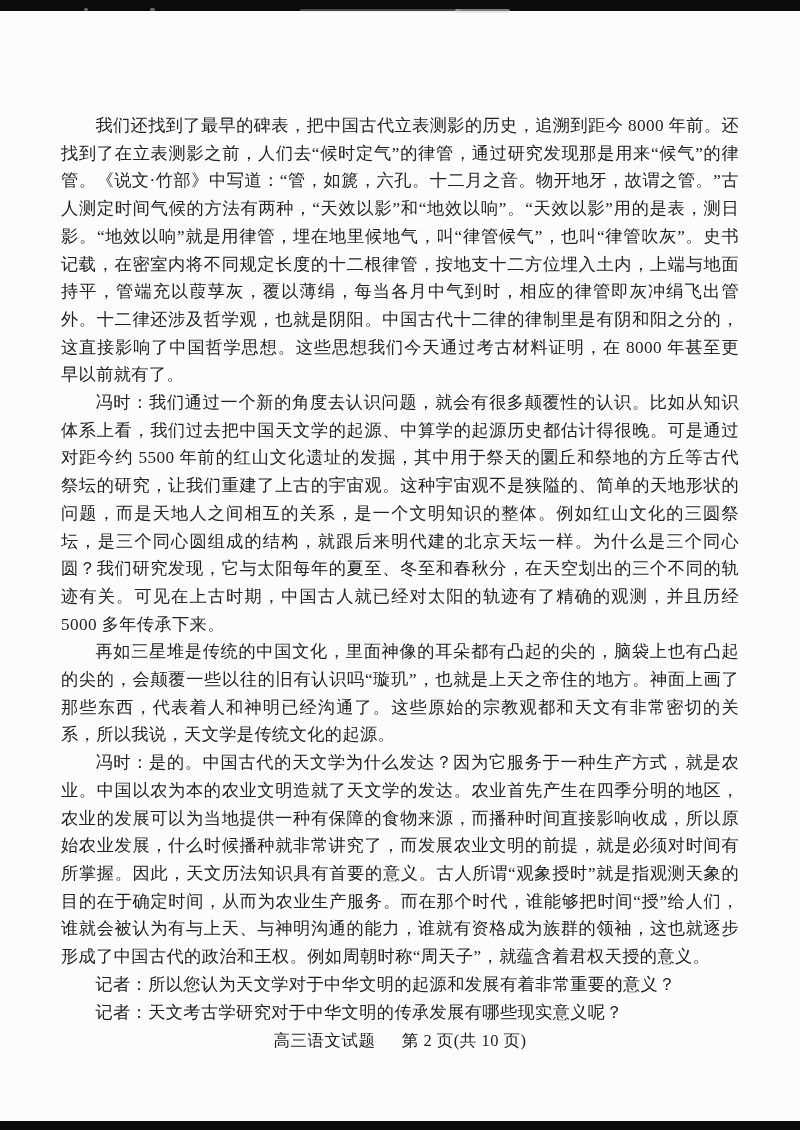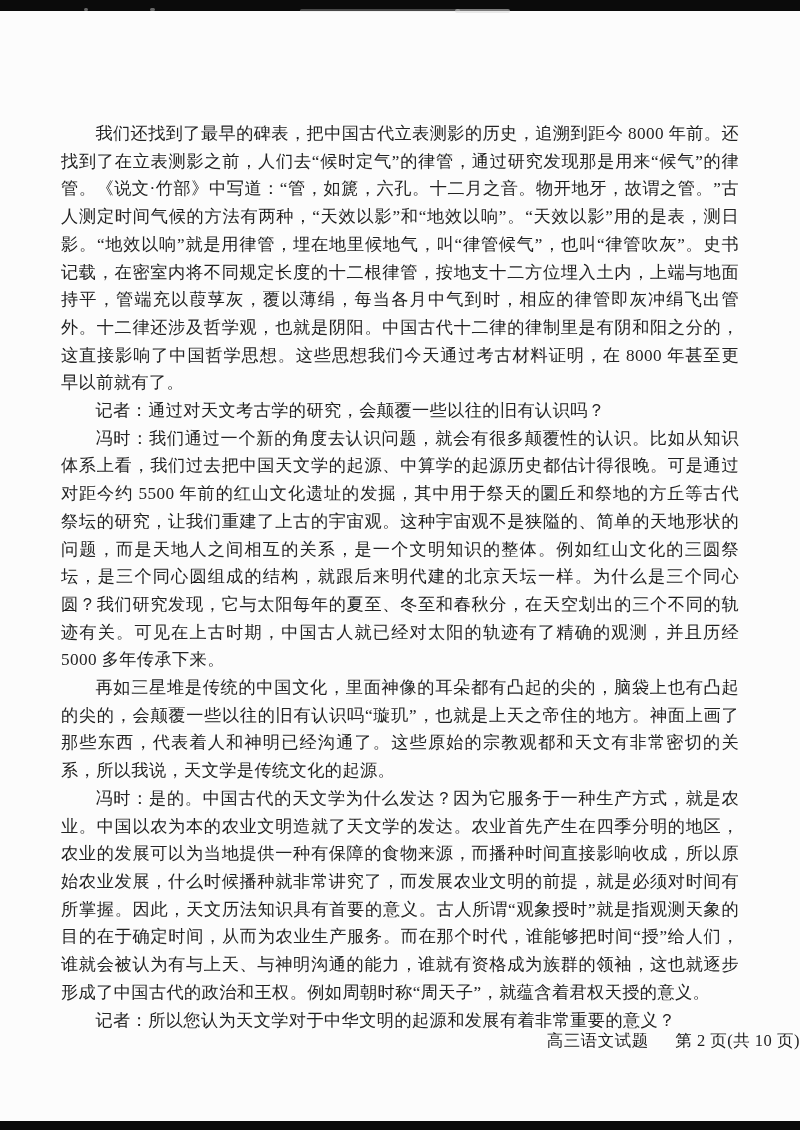--- a/index.html
+++ b/index.html
@@ -35,41 +35,41 @@
     opacity: .45;
     border-radius: 2px;
   }
   .smudge.s1 { top: 8px; left: 84px;  width: 4px;  height: 3px; }
   .smudge.s2 { top: 8px; left: 150px; width: 5px;  height: 3px; }
   .smudge.s3 { top: 9px; left: 300px; width: 160px; height: 3px; opacity: .3; }
   .smudge.s4 { top: 9px; left: 455px; width: 55px;  height: 4px; opacity: .55; }
   
   .text-block {
     position: absolute;
-    top: 120px;
+    top: 112px;
     left: 61px;
     width: 678px;
     font-size: 17.2px;
     line-height: 27.7px;
     text-align: justify;
     text-justify: inter-ideograph;
     letter-spacing: 0.4px;
   }
   .text-block p {
     margin: 0;
     padding: 0;
     text-indent: 2em;
   }
   
   .footer {
     position: absolute;
     top: 1030px;
     left: 0;
     width: 800px;
-    text-align: right;
+    text-align: center;
     font-size: 16.5px;
     color: #1c1c1c;
     letter-spacing: 0.5px;
     font-family: Liberation Serif, serif;
   }
   .footer .gap {
     display: inline-block;
     width: 1.6em;
   }
 </style>
@@ -80,25 +80,25 @@
 
   <div class="scan-bar-top">
     <div class="smudge s1"></div>
     <div class="smudge s2"></div>
     <div class="smudge s3"></div>
     <div class="smudge s4"></div>
   </div>
 
   <div class="text-block">
     <p>我们还找到了最早的碑表，把中国古代立表测影的历史，追溯到距今 8000 年前。还找到了在立表测影之前，人们去“候时定气”的律管，通过研究发现那是用来“候气”的律管。《说文·竹部》中写道：“管，如篪，六孔。十二月之音。物开地牙，故谓之管。”古人测定时间气候的方法有两种，“天效以影”和“地效以响”。“天效以影”用的是表，测日影。“地效以响”就是用律管，埋在地里候地气，叫“律管候气”，也叫“律管吹灰”。史书记载，在密室内将不同规定长度的十二根律管，按地支十二方位埋入土内，上端与地面持平，管端充以葭莩灰，覆以薄绢，每当各月中气到时，相应的律管即灰冲绢飞出管外。十二律还涉及哲学观，也就是阴阳。中国古代十二律的律制里是有阴和阳之分的，这直接影响了中国哲学思想。这些思想我们今天通过考古材料证明，在 8000 年甚至更早以前就有了。</p>
-    <p>记者：通过对天文考古学的研究，会颠覆一些以往的旧有认识吗？</p>
     <p>冯时：我们通过一个新的角度去认识问题，就会有很多颠覆性的认识。比如从知识体系上看，我们过去把中国天文学的起源、中算学的起源历史都估计得很晚。可是通过对距今约 5500 年前的红山文化遗址的发掘，其中用于祭天的圜丘和祭地的方丘等古代祭坛的研究，让我们重建了上古的宇宙观。这种宇宙观不是狭隘的、简单的天地形状的问题，而是天地人之间相互的关系，是一个文明知识的整体。例如红山文化的三圆祭坛，是三个同心圆组成的结构，就跟后来明代建的北京天坛一样。为什么是三个同心圆？我们研究发现，它与太阳每年的夏至、冬至和春秋分，在天空划出的三个不同的轨迹有关。可见在上古时期，中国古人就已经对太阳的轨迹有了精确的观测，并且历经 5000 多年传承下来。</p>
     <p>再如三星堆是传统的中国文化，里面神像的耳朵都有凸起的尖的，脑袋上也有凸起的尖的，会颠覆一些以往的旧有认识吗“璇玑”，也就是上天之帝住的地方。神面上画了那些东西，代表着人和神明已经沟通了。这些原始的宗教观都和天文有非常密切的关系，所以我说，天文学是传统文化的起源。</p>
     <p>冯时：是的。中国古代的天文学为什么发达？因为它服务于一种生产方式，就是农业。中国以农为本的农业文明造就了天文学的发达。农业首先产生在四季分明的地区，农业的发展可以为当地提供一种有保障的食物来源，而播种时间直接影响收成，所以原始农业发展，什么时候播种就非常讲究了，而发展农业文明的前提，就是必须对时间有所掌握。因此，天文历法知识具有首要的意义。古人所谓“观象授时”就是指观测天象的目的在于确定时间，从而为农业生产服务。而在那个时代，谁能够把时间“授”给人们，谁就会被认为有与上天、与神明沟通的能力，谁就有资格成为族群的领袖，这也就逐步形成了中国古代的政治和王权。例如周朝时称“周天子”，就蕴含着君权天授的意义。</p>
     <p>记者：所以您认为天文学对于中华文明的起源和发展有着非常重要的意义？</p>
+    <p>记者：天文考古学研究对于中华文明的传承发展有哪些现实意义呢？</p>
   </div>
 
   <div class="footer">
     <span>高三语文试题</span><span class="gap"></span><span>第 2 页(共 10 页)</span>
   </div>
 
   <div class="scan-bar-bottom"></div>
 
 </div>
 

